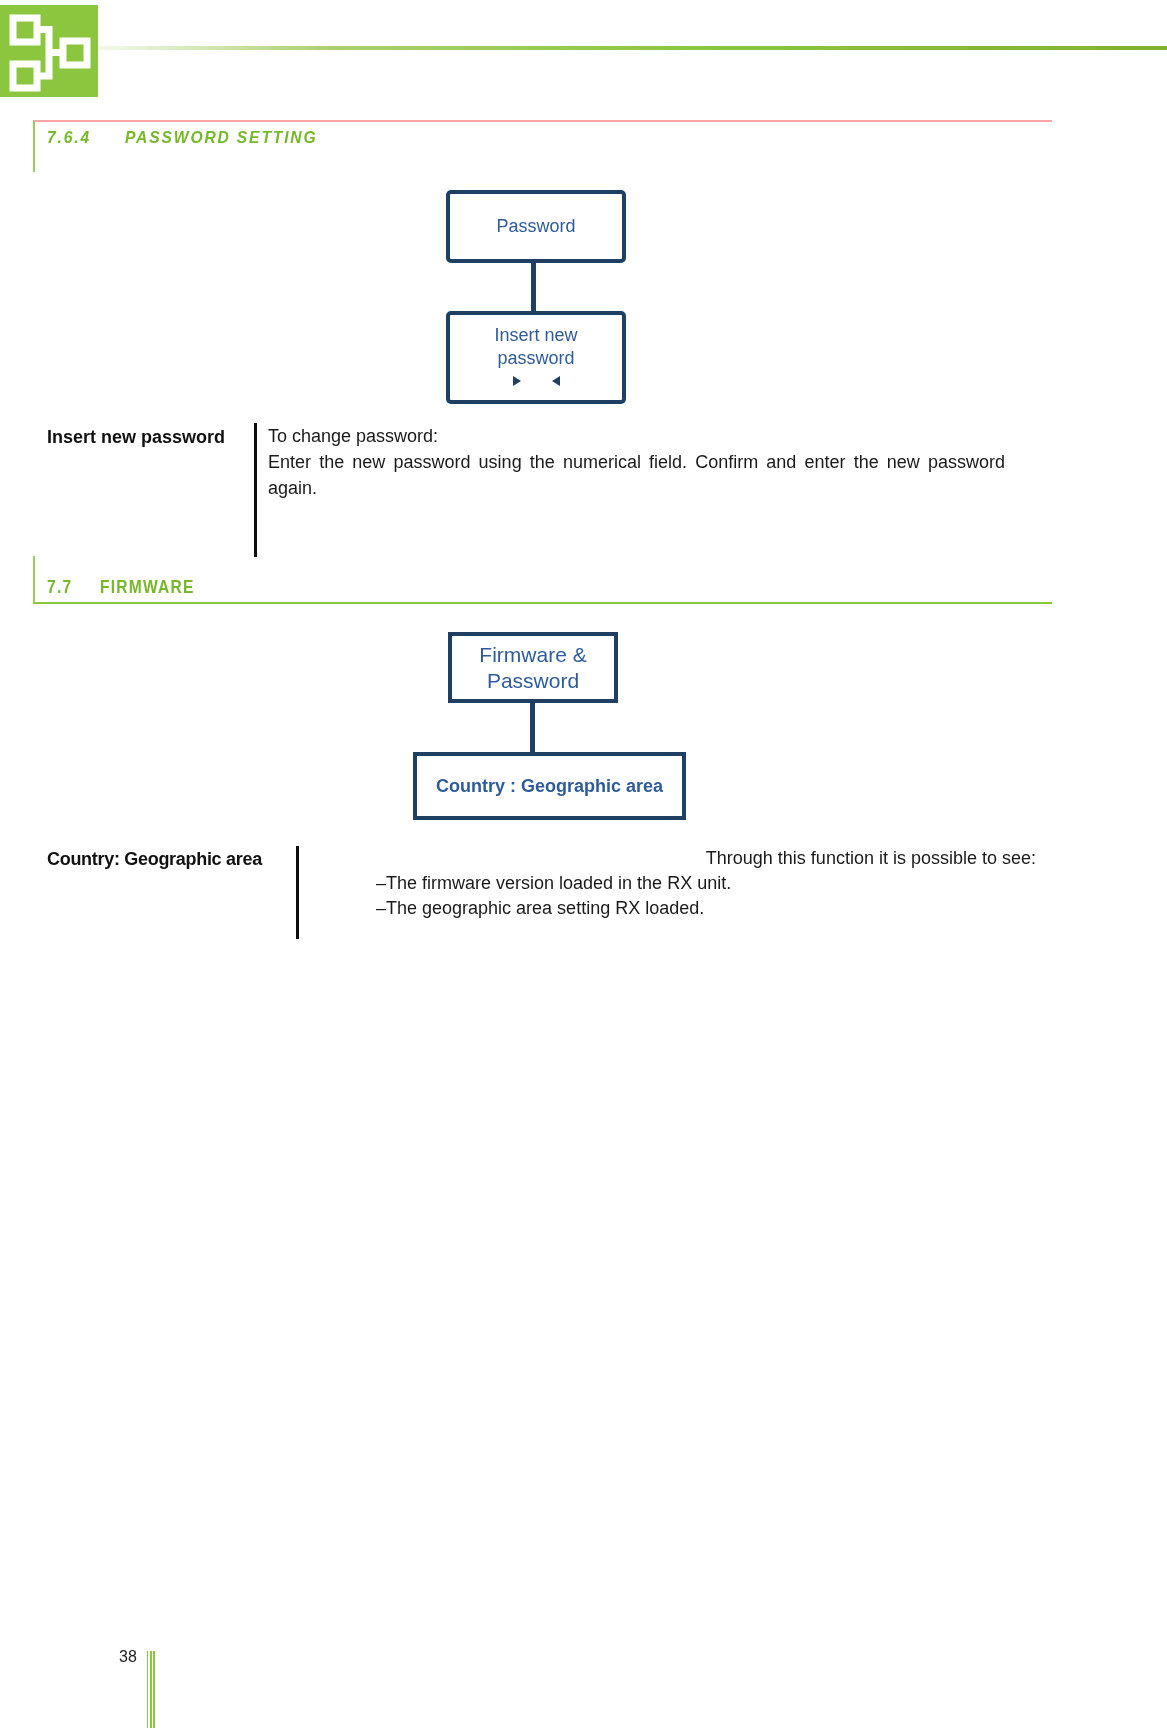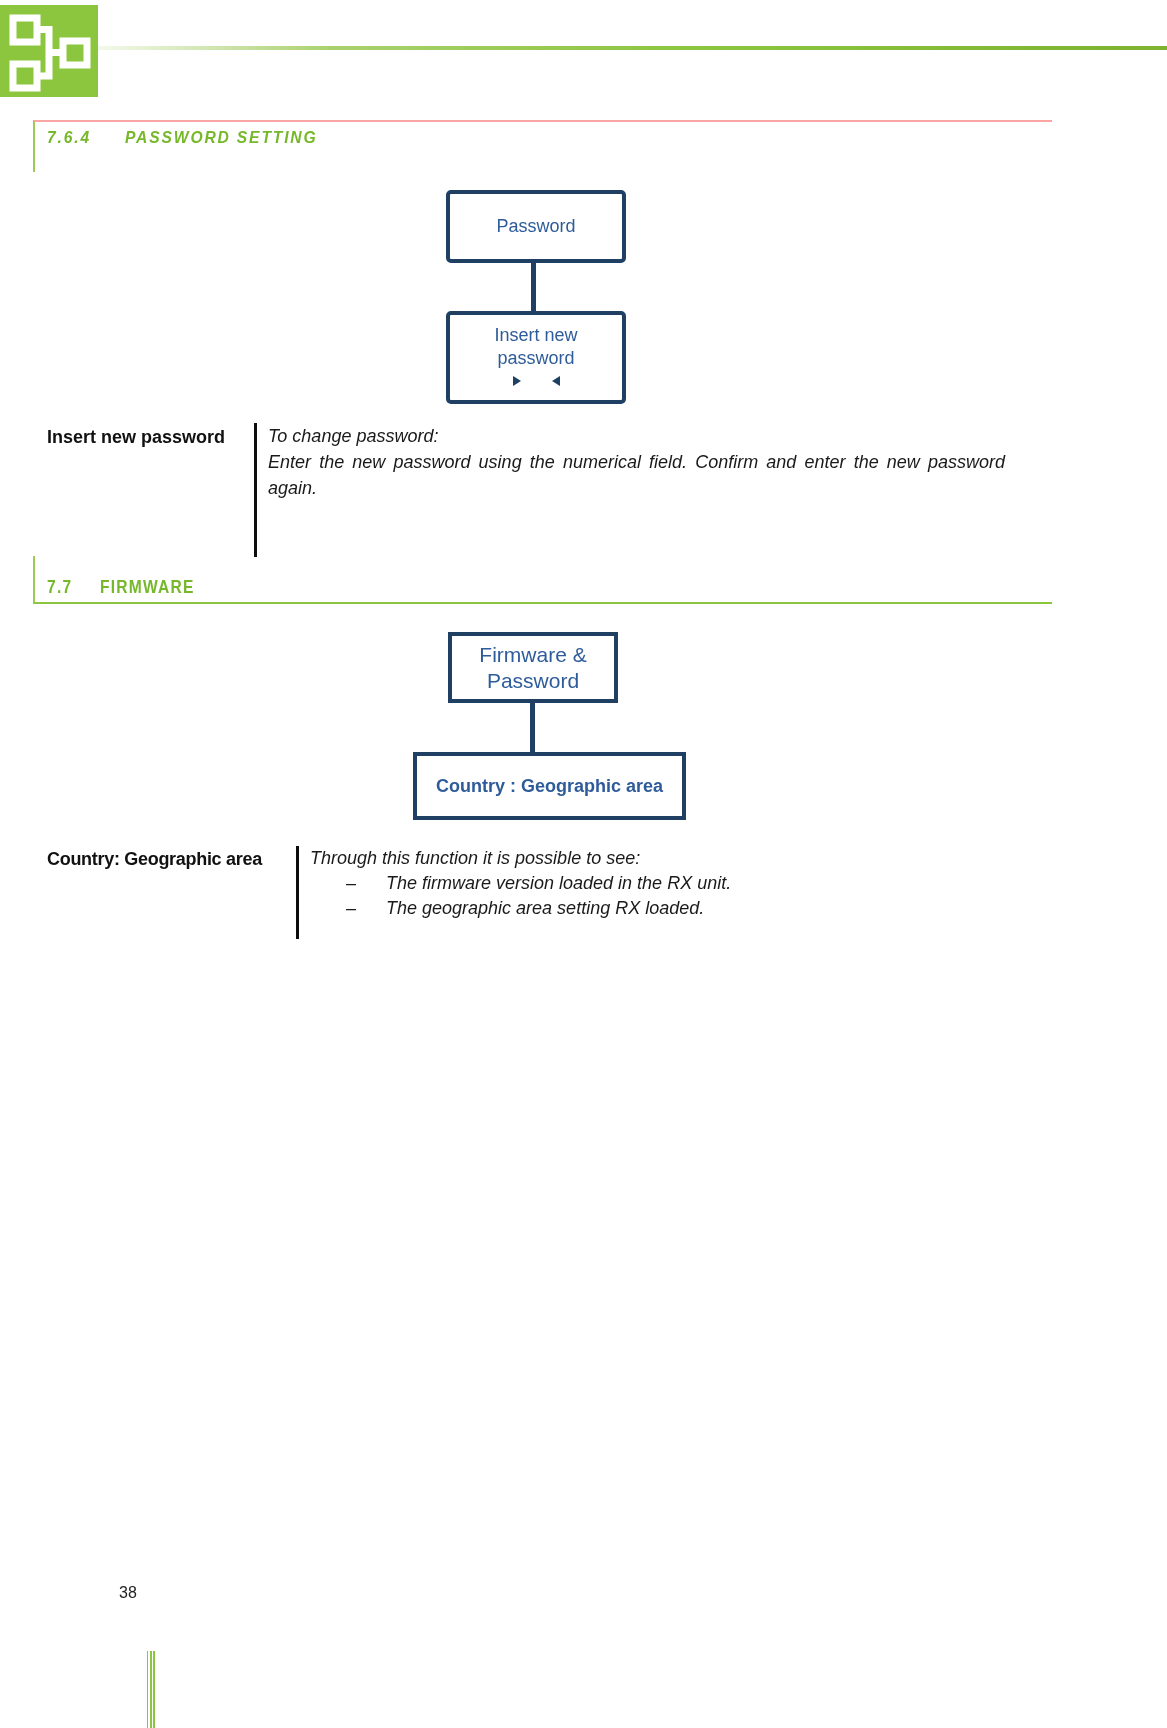--- a/index.html
+++ b/index.html
@@ -57,35 +57,35 @@
   .tri-row { display:flex; gap:31px; align-items:center; margin-top:6px; }
   .tri-right { width:0; height:0; border-top:5px solid transparent; border-bottom:5px solid transparent; border-left:8px solid #1F3F63; }
   .tri-left  { width:0; height:0; border-top:5px solid transparent; border-bottom:5px solid transparent; border-right:8px solid #1F3F63; }
   
   .def-label { position:absolute; left:47px; font-weight:bold; font-size:18px; color:#111; }
   #label-insert  { top:427px; }
   #label-country { top:849px; letter-spacing:-0.3px; }
   .def-divider { position:absolute; width:3px; background:#0d0d0d; }
   #divider-insert  { left:254px; top:423px; height:134px; }
   #divider-country { left:296px; top:846px; height:93px; }
-  .def-content { position:absolute; font-size:18px; line-height:26px; color:#1a1a1a;font-style:italic; }
+  .def-content { position:absolute; font-size:18px; line-height:26px; color:#1a1a1a; }
   #content-insert  { left:268px; top:423px; width:737px; }
-  #content-country { left:310px; top:846px; width:726px; line-height:25px; }
+  #content-country { left:310px; top:846px; width:726px; line-height:25px;text-align:right; }
   .justify { text-align:justify; }
   .press-row { display:flex; align-items:flex-end; gap:11px; margin-top:9px; }
   .press-row > span { padding-bottom:1px; }
   .key-circle {
     width:47px; height:47px; border-radius:50%; background:#7DC242;
     display:flex; align-items:center; justify-content:center; flex:0 0 auto;
   }
   .key-circle .c-glyph { font-weight:bold; font-size:21px; color:#111; padding:0; }
   .bullet-row { display:flex; }
   .bullet-dash { margin-left:36px; width:40px; flex:0 0 auto; }
   
-  .page-number { position:absolute; left:119px; top:1584px; font-size:16px; color:#222;text-align:center; }
+  .page-number { position:absolute; left:119px; top:1648px; font-size:16px; color:#222;text-align:center; }
   .footer-rules {
     position:absolute; left:147px; top:1651px; width:8px; height:77px;
     background:repeating-linear-gradient(to right, #8CC63F 0 1.5px, transparent 1.5px 3.25px);
   }
 </style>
 </head>
 <body>
 
 <div class="page">
 

